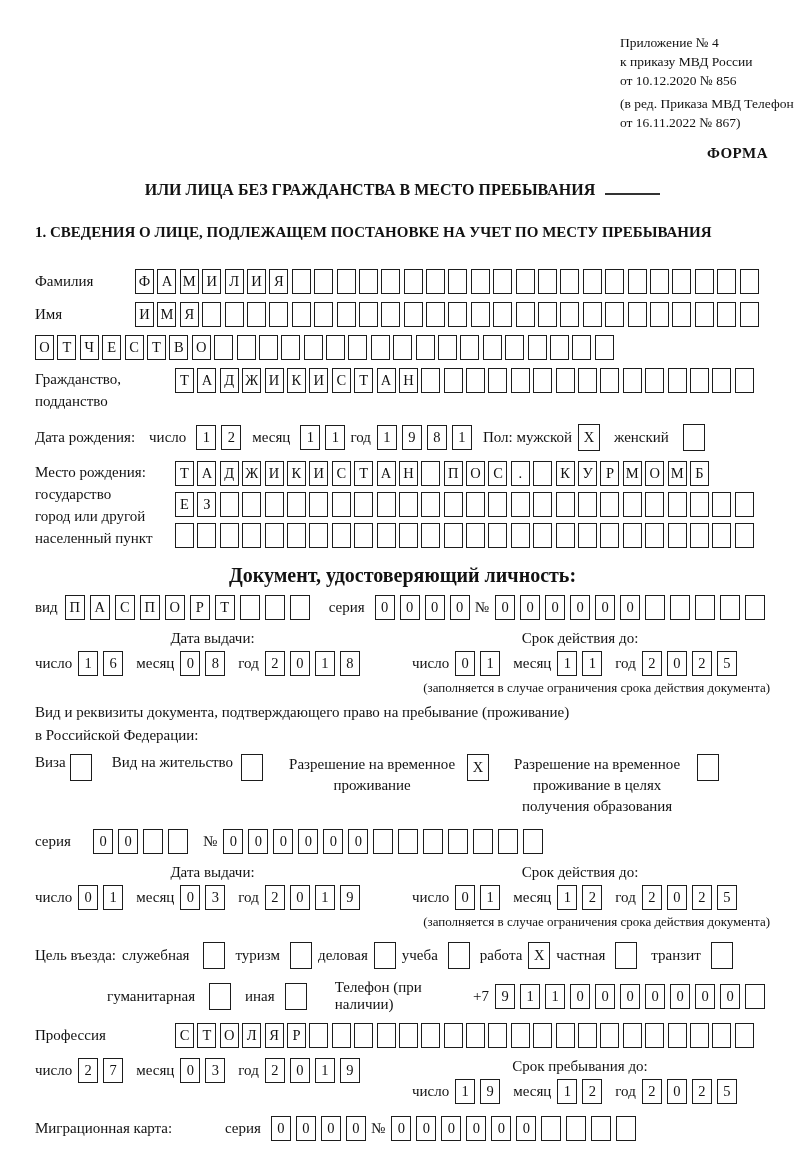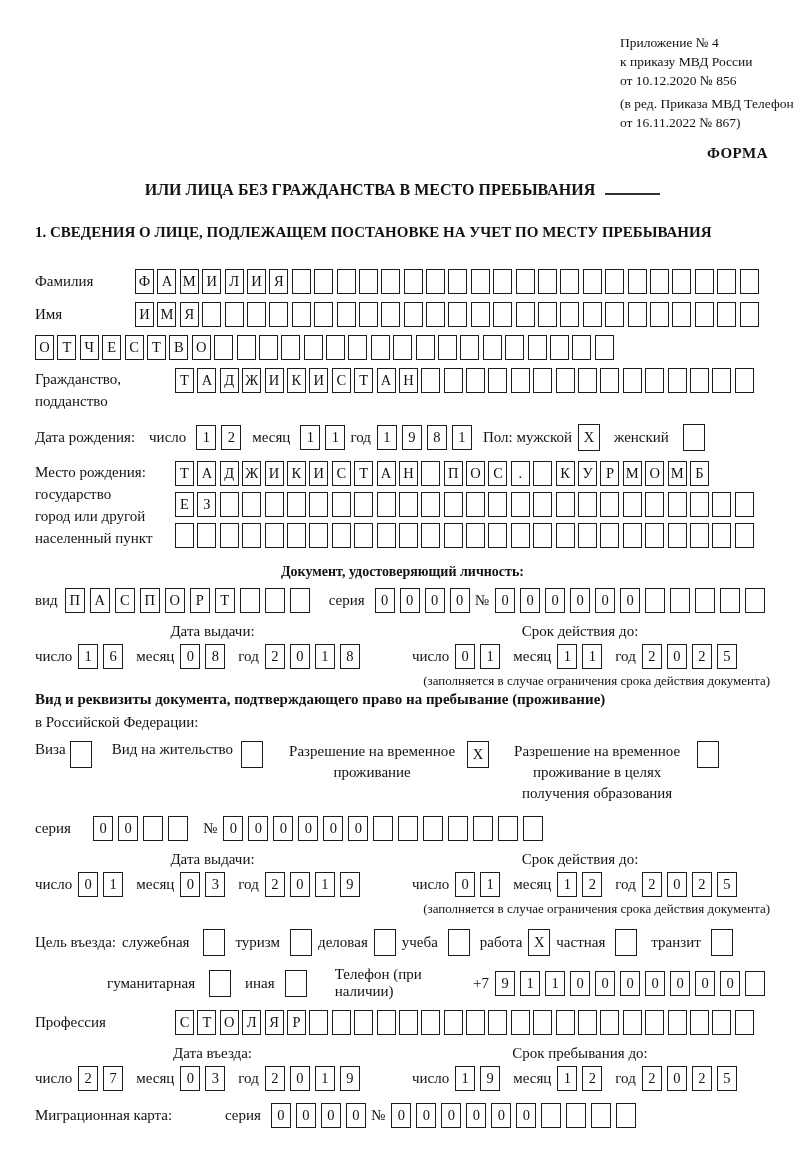--- a/index.html
+++ b/index.html
@@ -36,21 +36,21 @@
   }
   .sp .cell{width:20px;margin-right:5px;}
   .cb .cell{width:22px;height:27px;margin-right:0;}
 
   .gap6{margin-left:6px;} .gap10{margin-left:10px;} .gap14{margin-left:14px;}
   .gap20{margin-left:20px;} .gap28{margin-left:28px;}
 
   
   .stack .boxes{margin-bottom:6px;}
 
-  .doc-head{margin-top:10px;text-align:center;font-weight:bold;font-size:14px;}
+  .doc-head{margin-top:10px;text-align:center;font-weight:bold;font-size:20px;}
 
   
   .datepair{display:flex;margin-top:10px;}
   .dp-col-l{width:355px;flex:none;}
   .dp-col-r{flex:1;}
   .dp-head{text-align:center;font-size:15px;margin-bottom:4px;}
   .dateunit{display:flex;align-items:center;}
   .dateunit .t{margin:0 6px 0 0;}
   .dateunit .boxes{margin-right:8px;}
   .note{font-size:13px;text-align:right;margin-top:4px;}
@@ -417,21 +417,21 @@
             <span class="cell">2</span>
             <span class="cell">0</span>
             <span class="cell">2</span>
             <span class="cell">5</span>
           </span>
       </div>
       <div class="note">(заполняется в случае ограничения срока действия документа)</div>
     </div>
   </div>
 
-  <div style="margin-top:2px;font-weight:bold;">Вид и реквизиты документа, подтверждающего право на пребывание (проживание)</div>
+  <div style="margin-top:8px;">Вид и реквизиты документа, подтверждающего право на пребывание (проживание)</div>
   <div style="margin-top:6px;">в Российской Федерации:</div>
 
   <div class="opts">
     <span class="opt">
       <span>Виза</span>
       <span class="boxes cb" style="margin-left:4px;">
           <span class="cell"></span>
         </span>
     </span>
     <span class="opt gap20">
@@ -620,21 +620,20 @@
         <span class="cell"></span>
         <span class="cell"></span>
         <span class="cell"></span>
         <span class="cell"></span>
         <span class="cell"></span>
       </span>
   </div>
 
   <div class="datepair">
     <div class="dp-col-l">
-      <div class="dp-head">Дата въезда:</div>
       <div class="dateunit">
         <span class="t">число</span>
         <span class="boxes sp">
             <span class="cell">2</span>
             <span class="cell">7</span>
           </span>
         <span class="t">месяц</span>
         <span class="boxes sp">
             <span class="cell">0</span>
             <span class="cell">3</span>

